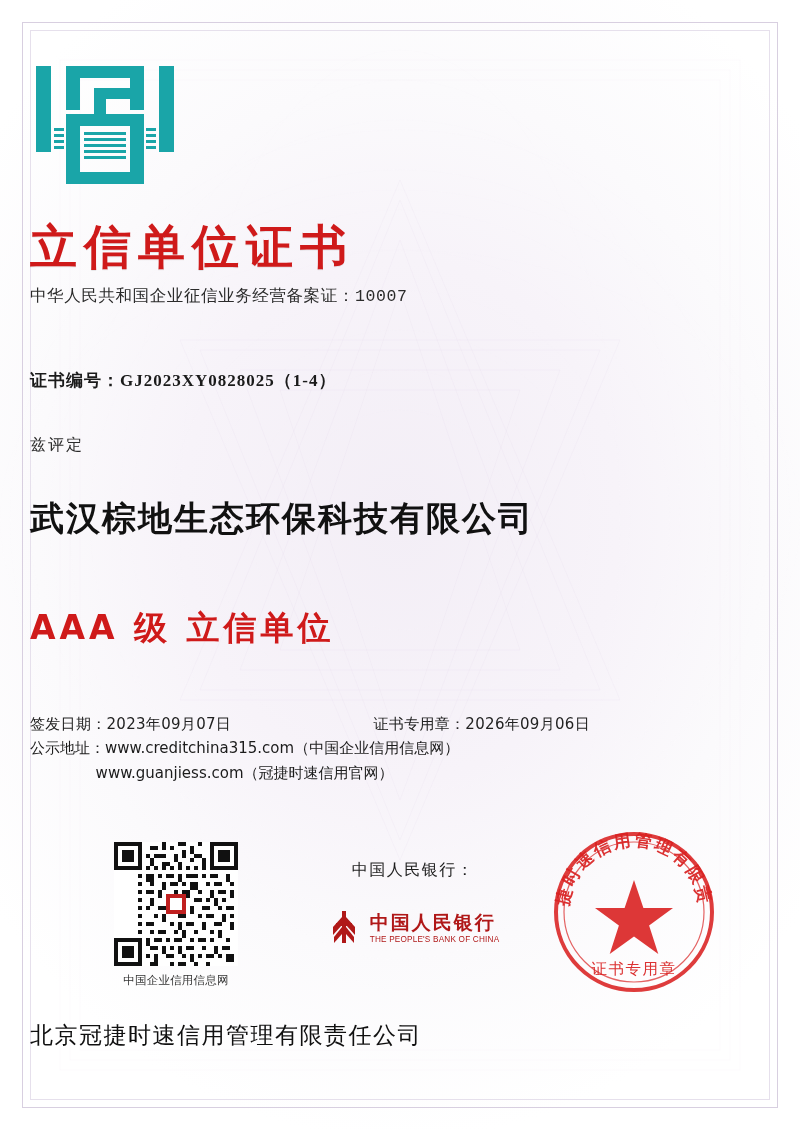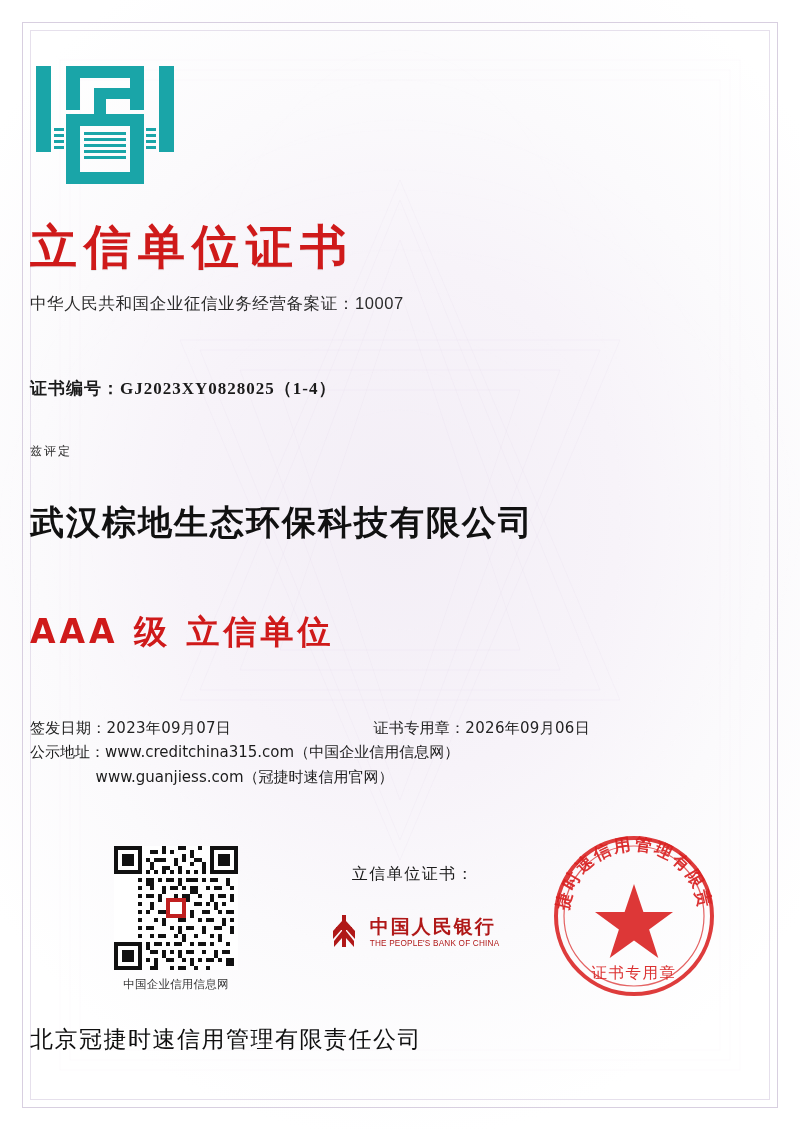--- a/index.html
+++ b/index.html
@@ -72,40 +72,40 @@
     margin-top: 24px;
     font-family: "DejaVu Sans", "Liberation Sans", sans-serif;
     font-size: 47px;
     font-weight: bold;
     letter-spacing: 7px;
     color: #cf1a1a;
     text-shadow: 0 1px 0 rgba(0,0,0,0.08);
   }
 
   .subtitle {
-    margin-top: 14px;
-    font-family: Liberation Sans, sans-serif;
+    margin-top: 6px;
+    font-family: Liberation Mono, monospace;
     font-size: 16.5px;
     color: #2b2b2b;
     letter-spacing: 0.6px;
   }
 
   .cert-number {
     margin-top: 62px;
     font-size: 17px;
     font-weight: bold;
     color: #1b1b1b;
     letter-spacing: 1px;
     font-family: "Liberation Serif", serif;
   }
 
   .hereby {
     margin-top: 43px;
     font-family: "DejaVu Sans", "Liberation Sans", sans-serif;
-    font-size: 12px;
+    font-size: 16px;
     color: #2b2b2b;
     letter-spacing: 2px;
   }
 
   .company-name {
     margin-top: 40px;
     font-family: "DejaVu Sans", "Liberation Sans", sans-serif;
     font-size: 34px;
     font-weight: bold;
     color: #111111;
@@ -492,21 +492,21 @@
             </g>
             <g fill="#ffffff">
               <rect x="14" y="14" width="3" height="3"></rect>
             </g>
           </svg>
         </div>
         <div class="qr-caption">中国企业信用信息网</div>
       </div>
 
       <div class="regulator">
-        <div class="regulator-label">立信单位证书：</div>
+        <div class="regulator-label">中国人民银行：</div>
         <div class="pboc">
           <svg width="34" height="36" viewBox="0 0 34 36">
             <g fill="#b01818">
               <rect x="15" y="2" width="4" height="32"></rect>
               <path d="M15 8 L6 18 L6 26 L15 16 Z"></path>
               <path d="M19 8 L28 18 L28 26 L19 16 Z"></path>
               <path d="M15 18 L7 28 L7 34 L15 25 Z"></path>
               <path d="M19 18 L27 28 L27 34 L19 25 Z"></path>
               <rect x="9" y="14" width="16" height="3"></rect>
             </g>

